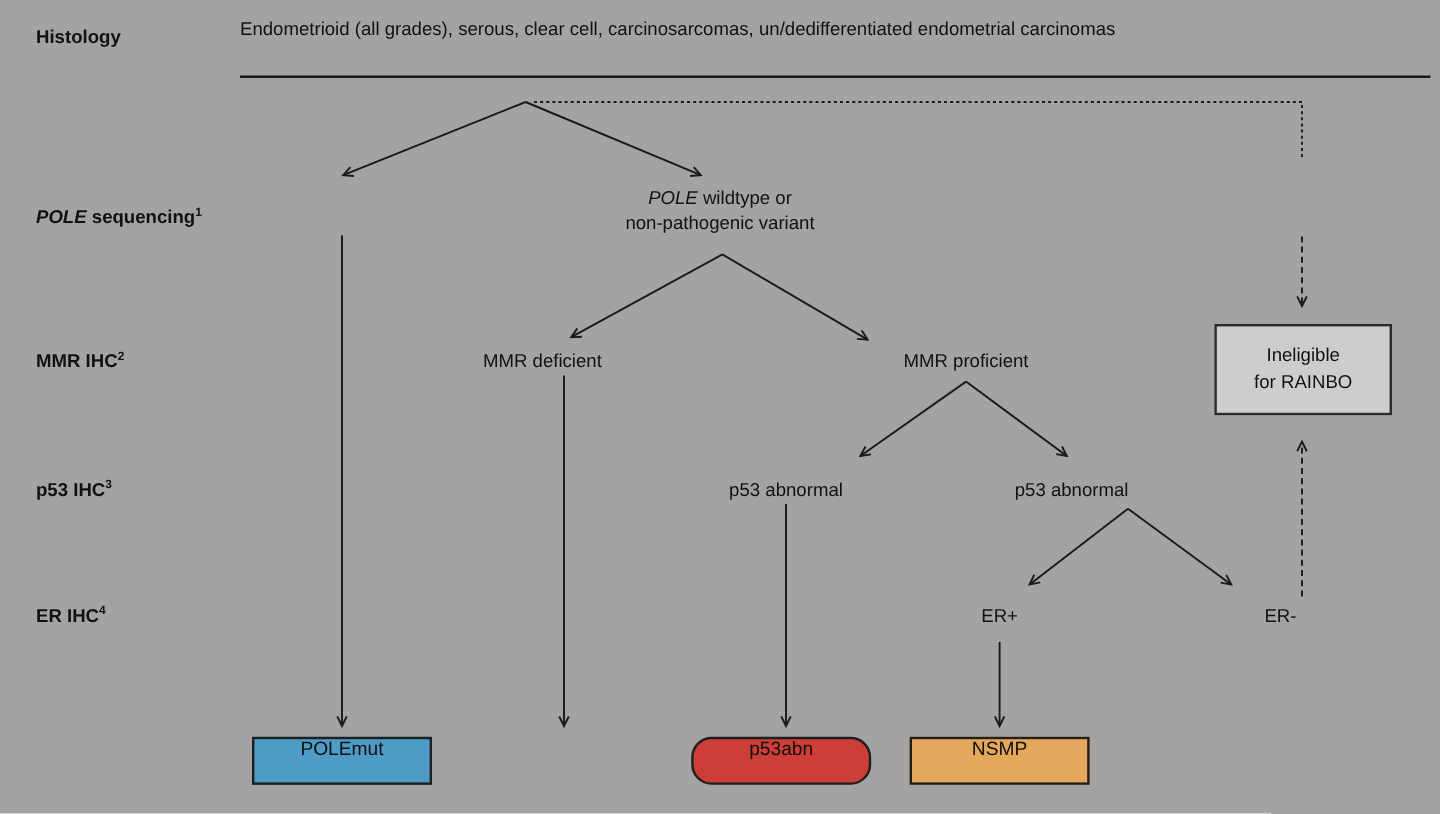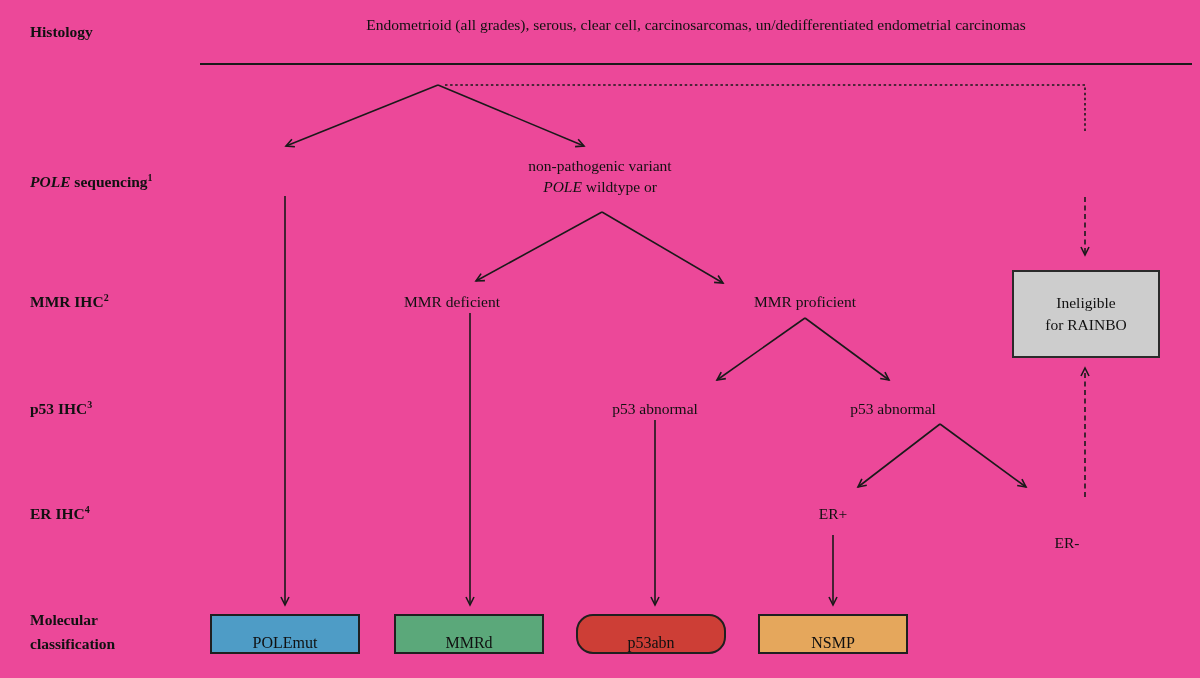--- a/index.html
+++ b/index.html
@@ -1,43 +1,43 @@
 <!DOCTYPE html>
 <html><head>
 <meta charset="utf-8">
 <style>
   html,body{margin:0;padding:0;background:#ffffff;}
   #stage{
-    position:relative;width:1200px;height:678px;background:#ec4899;
-    font-family:Liberation Serif, serif;
+    position:relative;width:1200px;height:678px;background:#a3a3a3;
+    font-family:Liberation Sans, sans-serif;
     color:#111;overflow:hidden;
   }
   .row-label{
     position:absolute;left:30px;font-weight:bold;font-size:15.5px;line-height:20px;color:#111;
   }
   .row-label sup{font-size:10px;vertical-align:super;line-height:0;}
   .hdr{
-    position:absolute;left:200px;width:992px;text-align:center;
+    position:absolute;left:200px;width:992px;
     font-size:15.5px;line-height:21.5px;color:#111;
   }
   .node{
     position:absolute;transform:translateX(-50%);text-align:center;
     font-size:15.5px;line-height:21px;color:#111;white-space:nowrap;
   }
   .it{font-style:italic;}
   .gray-box{
-    position:absolute;left:1012px;top:270px;width:148px;height:88px;
+    position:absolute;left:1012px;top:270px;width:148px;height:76px;
     background:#cdcdcd;border:2px solid #2a2a2a;box-sizing:border-box;
     display:flex;flex-direction:column;align-items:center;justify-content:center;
     font-size:15.5px;line-height:22px;text-align:center;color:#111;
   }
   .class-box{
     position:absolute;top:614px;width:150px;height:40px;
     border:2px solid #1f1f1f;box-sizing:border-box;
-    display:flex;align-items:flex-end;justify-content:center;
+    display:flex;align-items:flex-start;justify-content:center;
     font-size:16px;color:#101010;
   }
   svg{position:absolute;left:0;top:0;}
   .ln{stroke:#1a1a1a;stroke-width:1.6;fill:none;}
   .rule{stroke:#1a1a1a;stroke-width:2;fill:none;}
   .dot{stroke-dasharray:2.5 2.6;}
   .dsh{stroke-dasharray:5 3.5;}
 </style>
 </head>
 <body>
@@ -89,55 +89,48 @@
   </div>
 
   <div class="row-label" style="top:399px">
     <span>p53 IHC</span><sup>3</sup>
   </div>
 
   <div class="row-label" style="top:504px">
     <span>ER IHC</span><sup>4</sup>
   </div>
 
-  <div class="row-label" style="top:608px;line-height:24px">
-    <div>Molecular</div>
-    <div>classification</div>
-  </div>
 
   <div class="hdr" style="top:14px">
     <div>Endometrioid (all grades), serous, clear cell, carcinosarcomas, un/dedifferentiated endometrial carcinomas</div>
   </div>
 
 
   <div class="node" style="left:600px;top:155px">
+    <div><span class="it">POLE</span><span> wildtype or</span></div>
     <div>non-pathogenic variant</div>
-    <div><span class="it">POLE</span><span> wildtype or</span></div>
   </div>
 
 
   <div class="node" style="left:452px;top:291px">MMR deficient</div>
   <div class="node" style="left:805px;top:291px">MMR proficient</div>
 
   <div class="node" style="left:655px;top:398px">p53 abnormal</div>
   <div class="node" style="left:893px;top:398px">p53 abnormal</div>
 
   <div class="node" style="left:833px;top:503px">ER+</div>
-  <div class="node" style="left:1067px;top:532px">ER-</div>
+  <div class="node" style="left:1067px;top:503px">ER-</div>
 
   <div class="gray-box">
     <div>Ineligible</div>
     <div>for RAINBO</div>
   </div>
 
   <div class="class-box" style="left: 210px; background: rgb(78, 156, 198);">
     <span>POLEmut</span>
-  </div>
-  <div class="class-box" style="left: 394px; background: rgb(91, 168, 122);">
-    <span>MMRd</span>
   </div>
   <div class="class-box" style="left: 576px; background: rgb(205, 62, 54); border-radius: 17px;">
     <span>p53abn</span>
   </div>
   <div class="class-box" style="left: 758px; background: rgb(229, 167, 92);">
     <span>NSMP</span>
   </div>
 
 </div>
 

